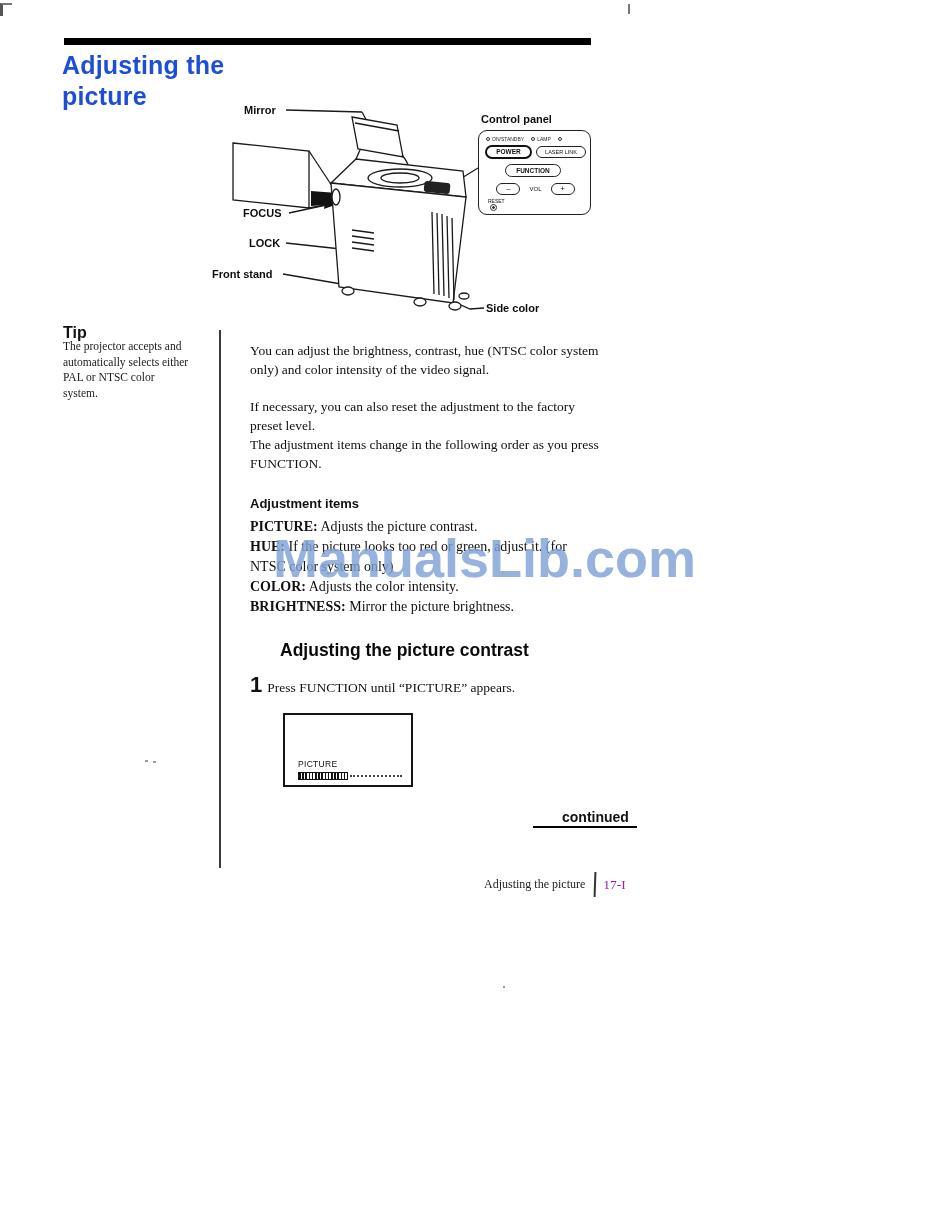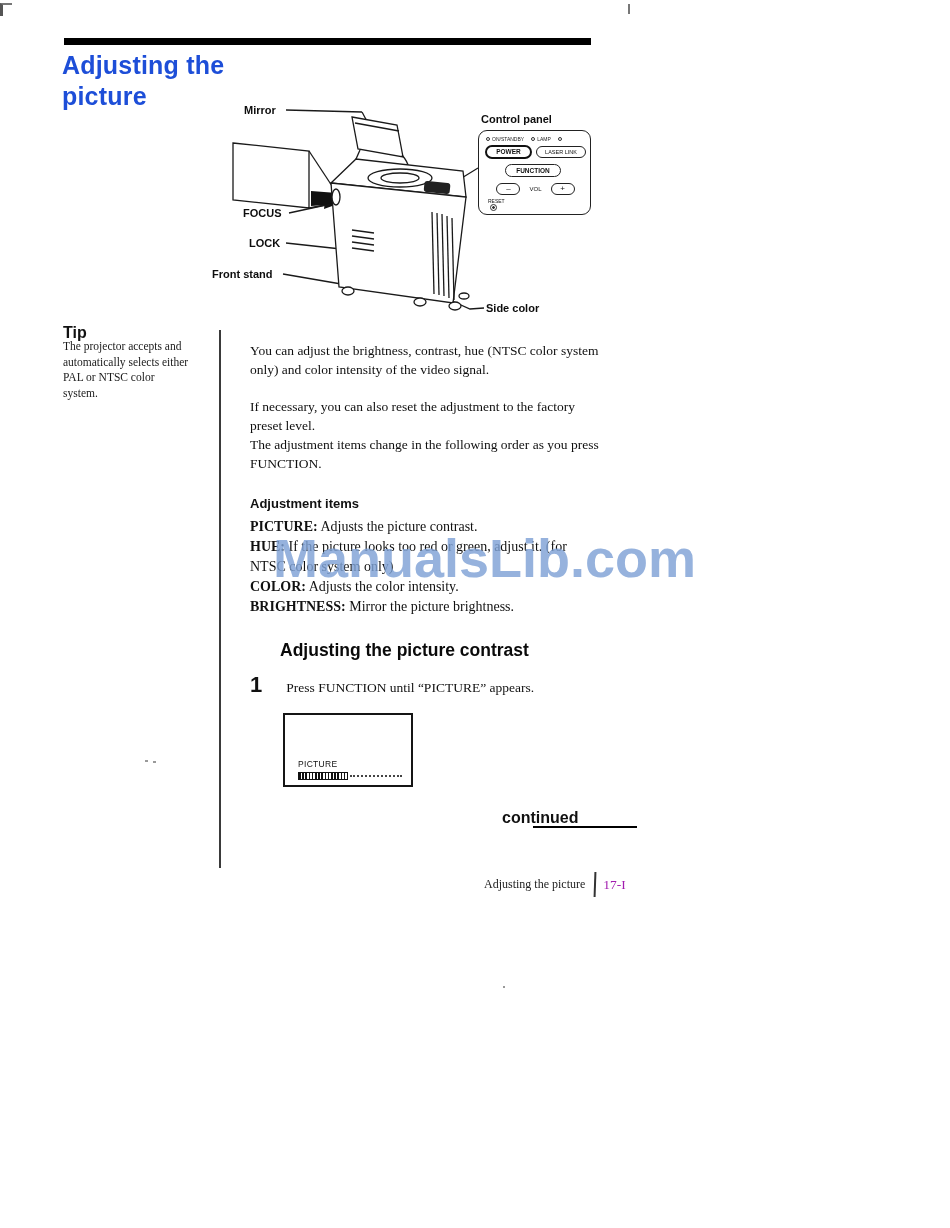--- a/index.html
+++ b/index.html
@@ -56,32 +56,32 @@
   .para { left:250px; width:350px; font-size:13.5px; line-height:19px; color:#0f0f0f; }
   #para1 { top:341px; }
   #para2 { top:397px; }
   #para3 { top:435px; }
   #adj-heading { left:250px; top:496px; font-size:13px; font-weight:bold; }
   #adj-items { left:250px; top:517px; width:352px; font-size:14px; line-height:20px; }
   .adj-term { font-weight:bold; }
   #section-heading { left:250px; top:640px; font-size:17.5px; font-weight:bold; color:#0a0a0a;margin-left:30px; }
   #step1 { left:250px; top:672px; display:flex; align-items:baseline; }
   #step1-num { font-size:22px; font-weight:bold; font-family:"Liberation Sans",sans-serif; }
-  #step1-text { font-size:13.5px; margin-left:24px; }
+  #step1-text { font-size:13.5px; margin-left:5px; }
 
   
   #screen-box { left:283px; top:713px; width:130px; height:74px; border:2px solid #151515; background:#fff; z-index:2; }
   #screen-label { position:absolute; left:13px; top:44px; font-size:8.5px; font-family:"Liberation Sans",sans-serif; letter-spacing:0.3px; }
   #screen-bar { position:absolute; left:13px; top:57px; display:flex; align-items:center; }
   #screen-bar-stripes { width:50px; height:8px; border:1px solid #111;
      background:repeating-linear-gradient(90deg,#111 0 1.5px,transparent 1.5px 3.2px); }
   #screen-bar-dots { width:52px; height:0; border-bottom:2px dotted #444; margin-left:2px; }
 
   
-  #continued { left:502px; top:809px; font-size:16px; font-weight:bold; }
+  #continued { left:562px; top:809px; font-size:14px; font-weight:bold; }
   #continued-rule { left:533px; top:826px; width:104px; height:2px; background:#000; }
   #footer { left:484px; top:872px; display:flex; align-items:center; }
   #footer-section { font-size:12px; color:#222; }
   #footer-bar { width:2px; height:25px; background:#333; margin:0 7px 0 9px; transform:rotate(2deg); }
   #footer-page { font-size:13.5px; color:#a21caf; }
 
   
   #watermark { left:273px; top:527px; z-index:6; font-family:"Liberation Sans",sans-serif;
                font-size:54px; font-weight:bold; color:#7fa2d6; opacity:0.82; letter-spacing:0px; white-space:nowrap; }
 

